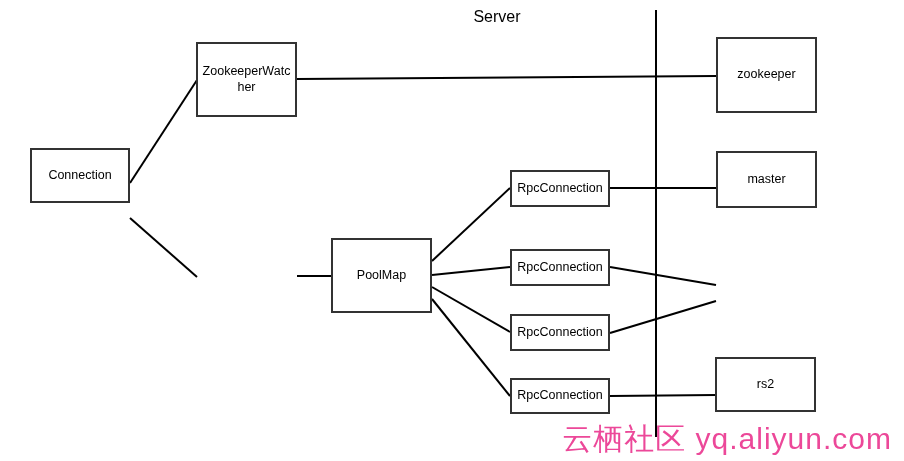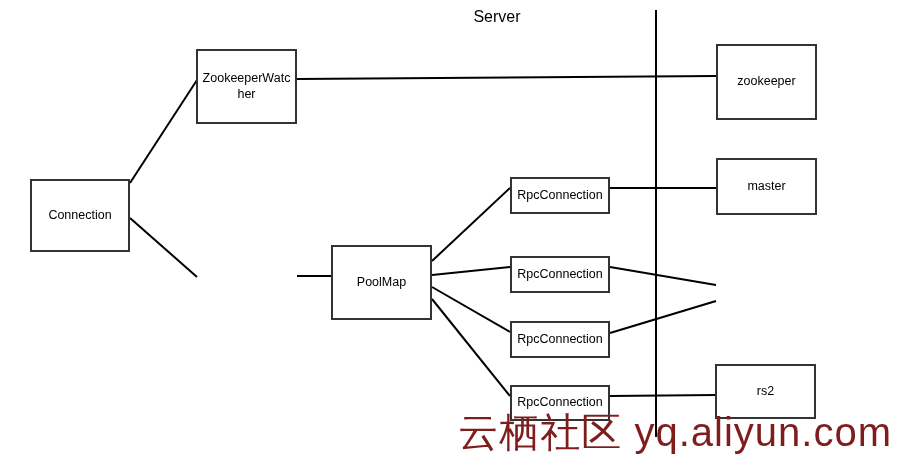--- a/index.html
+++ b/index.html
@@ -37,41 +37,40 @@
     background: #ffffff;
     display: flex;
     align-items: center;
     justify-content: center;
     text-align: center;
     font-size: 12.5px;
     line-height: 1.25;
     color: #000000;
     padding: 2px;
     overflow-wrap: anywhere;
-    margin-top: 7px;
   }
-  #node-connection       { left: 30px;  top: 172px; width: 100px; height: 73px; }
+  #node-connection       { left: 30px;  top: 148px; width: 100px; height: 55px; }
   #node-zookeeperwatcher { left: 196px; top: 42px;  width: 101px; height: 75px; }
   #node-rpcclient        { left: 196px; top: 239px; width: 101px; height: 74px; }
   #node-poolmap          { left: 331px; top: 238px; width: 101px; height: 75px; }
   #node-rpcconnection-1  { left: 510px; top: 170px; width: 100px; height: 37px; }
   #node-rpcconnection-2  { left: 510px; top: 249px; width: 100px; height: 37px; }
   #node-rpcconnection-3  { left: 510px; top: 314px; width: 100px; height: 37px; }
   #node-rpcconnection-4  { left: 510px; top: 378px; width: 100px; height: 36px; }
   #node-zookeeper        { left: 716px; top: 37px;  width: 101px; height: 76px; }
   #node-master           { left: 716px; top: 151px; width: 101px; height: 57px; }
   #node-rs1              { left: 716px; top: 264px; width: 101px; height: 76px; }
   #node-rs2              { left: 715px; top: 357px; width: 101px; height: 55px; }
   .watermark {
     position: absolute;
     right: 12px;
     bottom: 1px;
-    font-size: 40px;
+    font-size: 30px;
     letter-spacing: 1px;
-    color: #7f1d1d;
+    color: #ec4899;
     white-space: nowrap;
     pointer-events: none;
   }
 </style>
 </head>
 <body>
 
 <div class="canvas">
 
   <svg class="edges-layer" width="904" height="461" viewBox="0 0 904 461" stroke="#000000" stroke-width="2">

